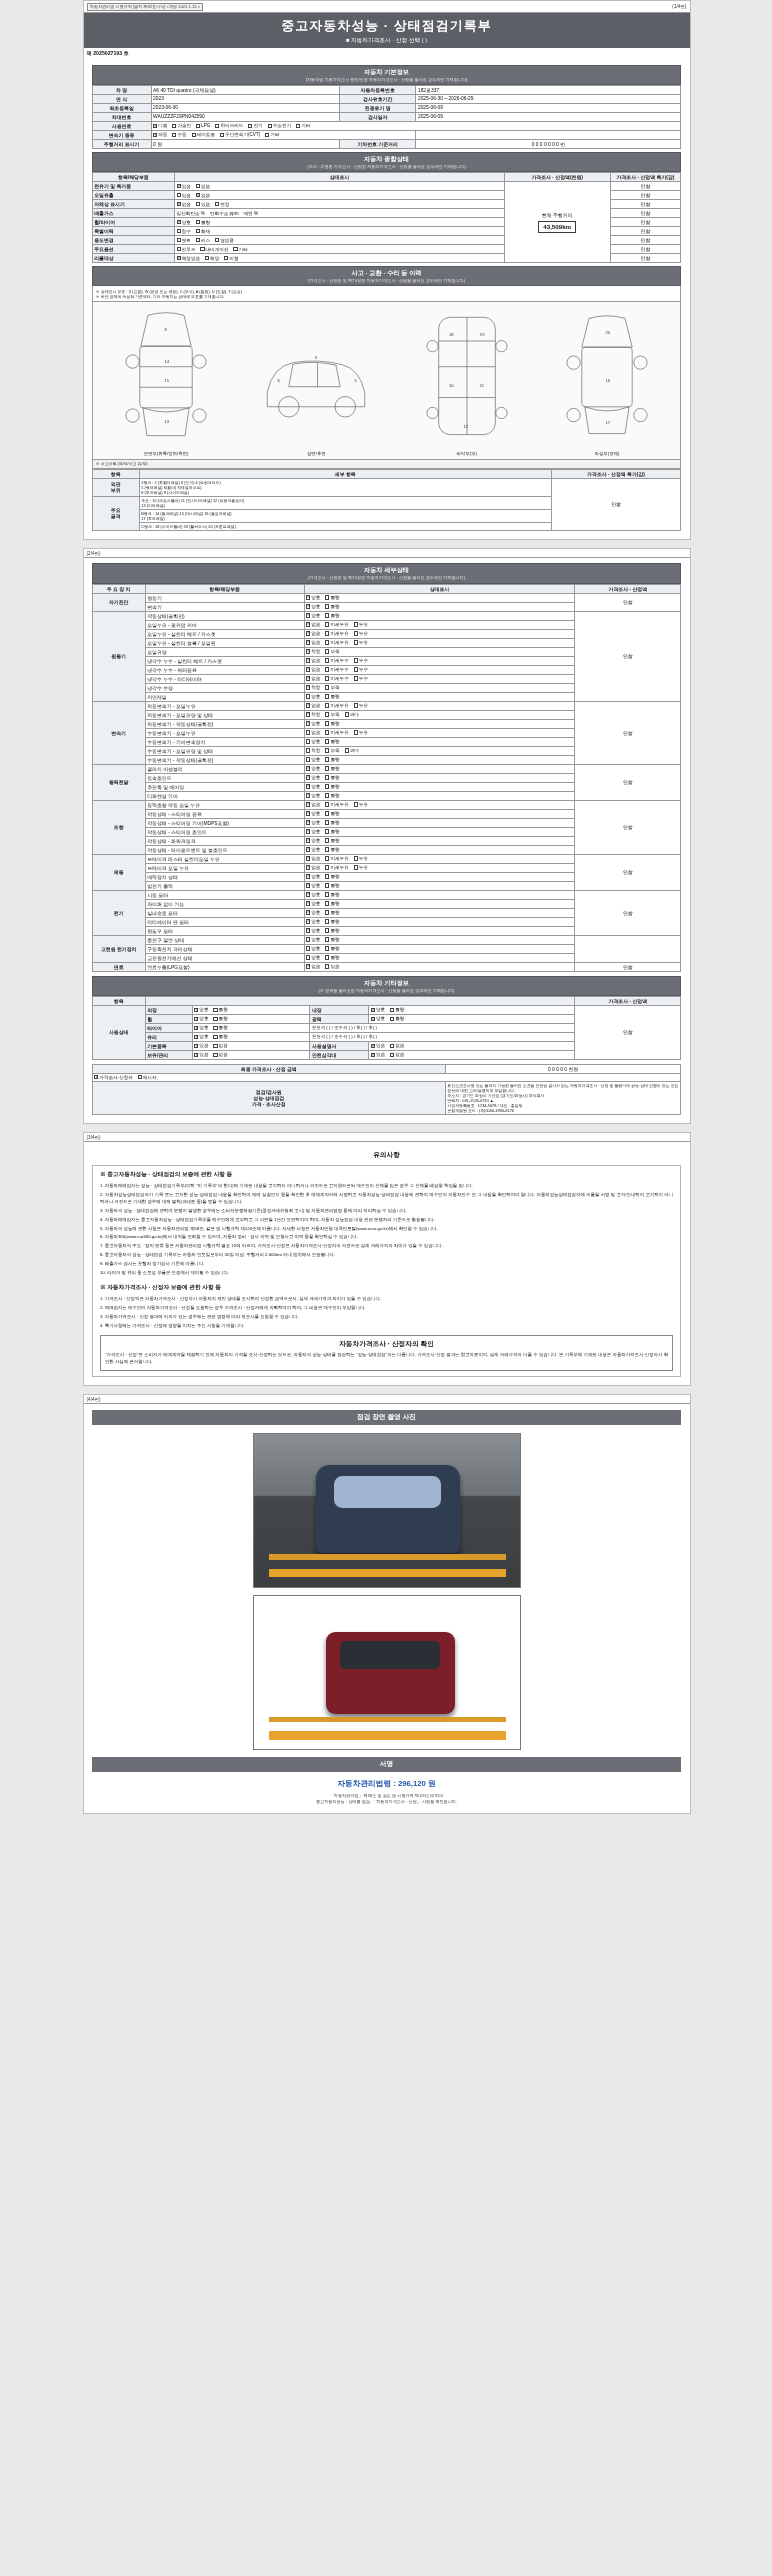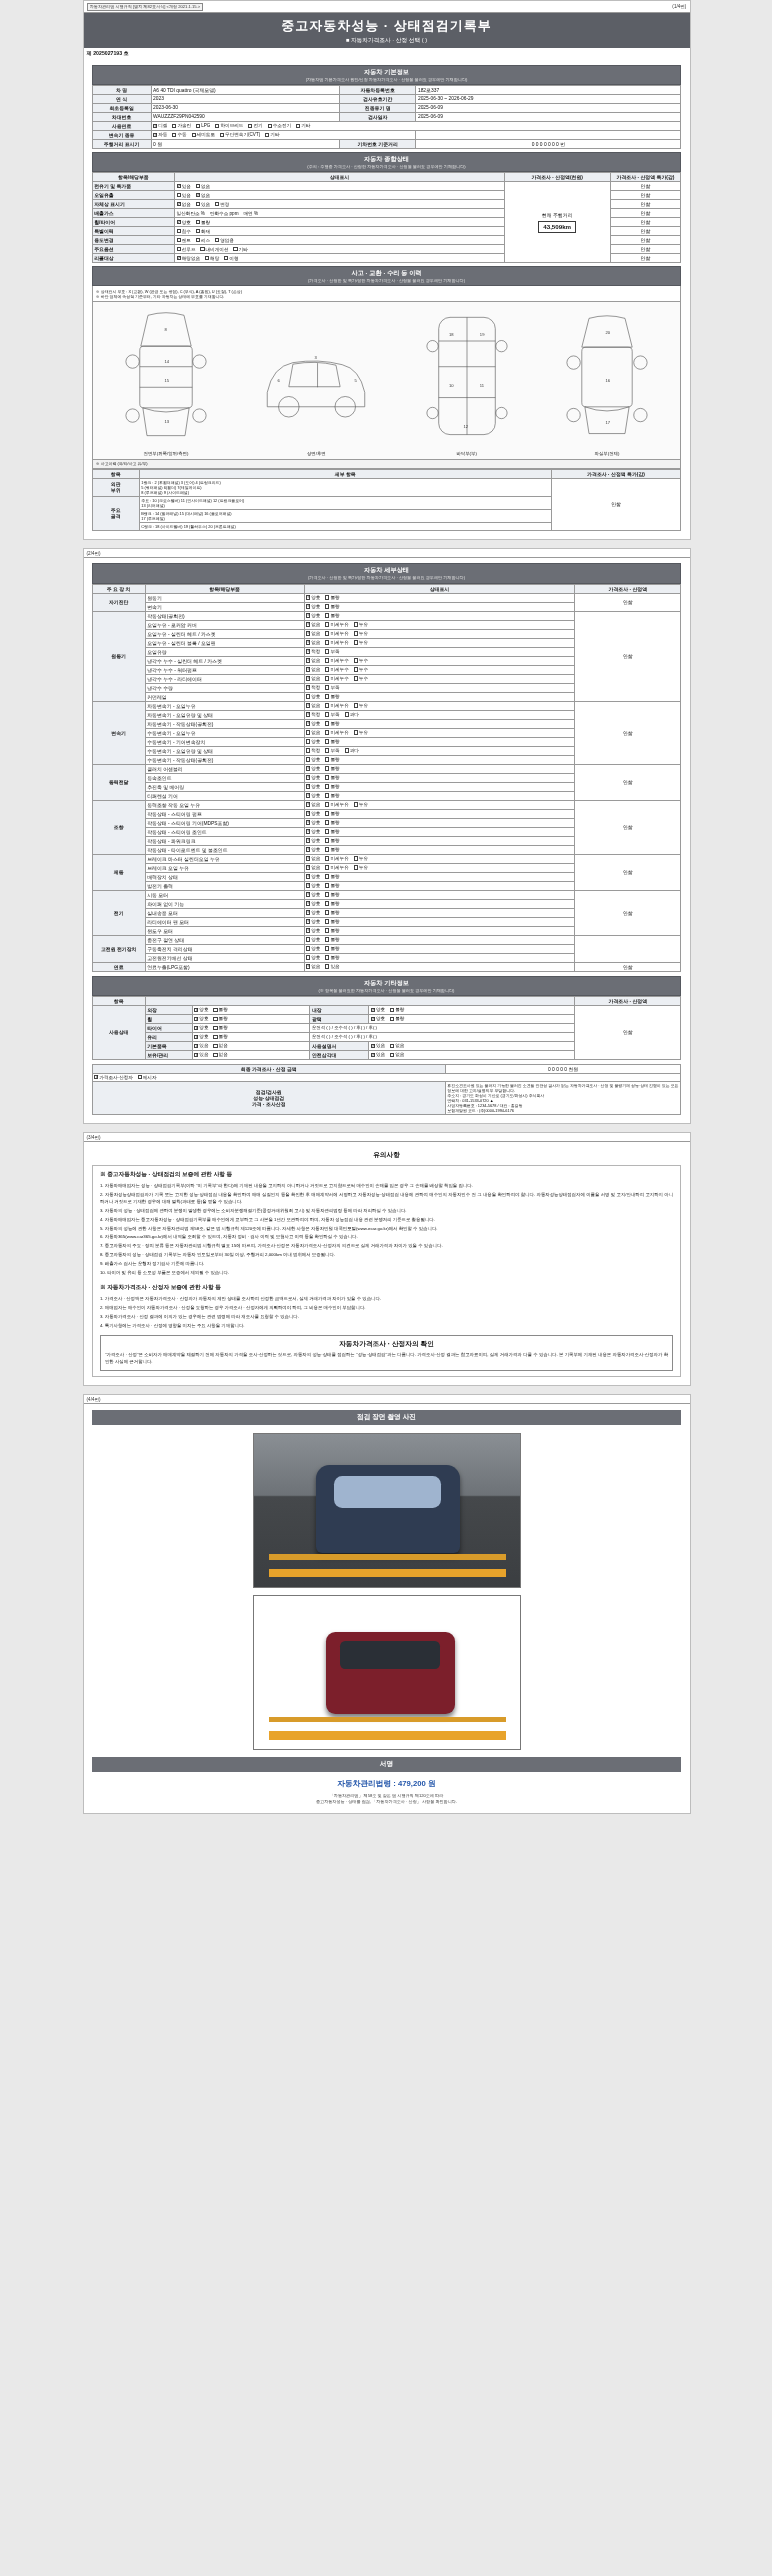--- a/index.html
+++ b/index.html
@@ -931,21 +931,21 @@
     <div class="photo ph2">
       <div class="carB"></div>
       <div class="lift2"></div>
       <div class="lift"></div>
     </div>
 
     <div class="sign-band" style="margin-top:7.2px">서명</div>
 
     <div class="fee">
       <span>자동차관리법령 :</span>
-      <span>479,200 원</span>
+      <span>296,120 원</span>
     </div>
 
     <div class="footnote">
       <div>「자동차관리법」 제58조 및 같은 법 시행규칙 제120조에 따라</div>
       <div>중고자동차성능 · 상태를 점검, 「자동차가격조사 · 산정」 사항을 확인합니다.</div>
     </div>
   </div>
 </div>
 
 

